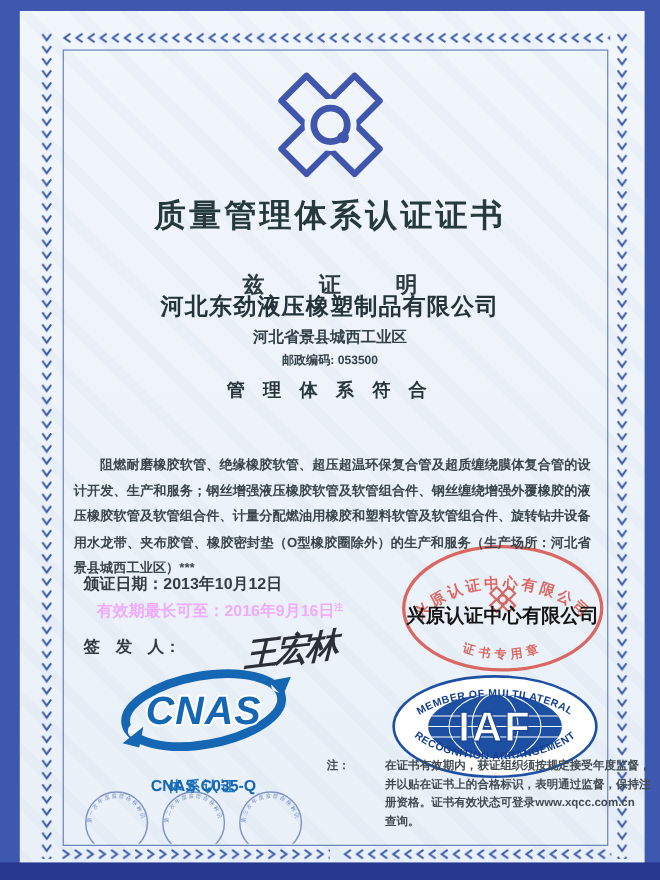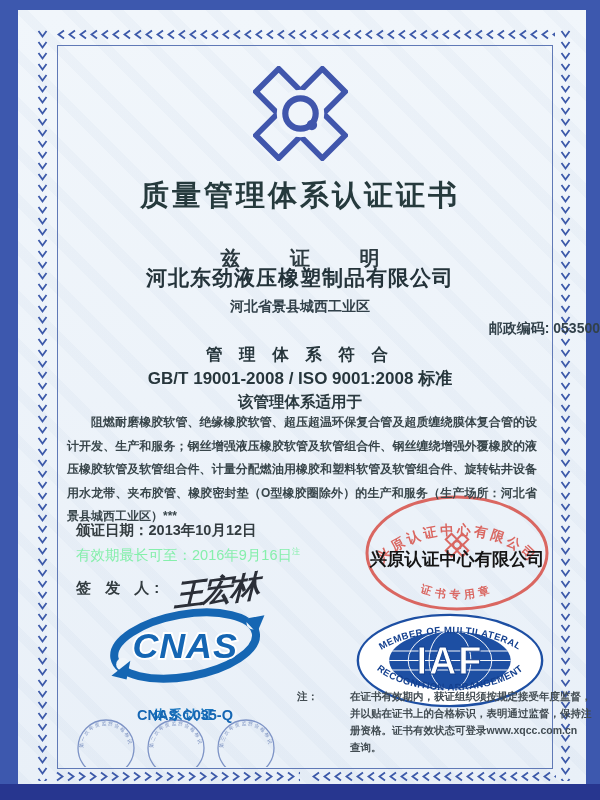--- a/index.html
+++ b/index.html
@@ -13,30 +13,30 @@
   .chev{position:absolute;z-index:1;}
   .rule{position:absolute;left:57px;top:45px;width:494px;height:722px;border:1px solid #6079b6;z-index:1;}
   .abs{position:absolute;z-index:3;}
   .ctr{left:0;width:600px;text-align:center;}
   .title{font-size:29px;font-weight:bold;letter-spacing:3px;color:#263a3d;}
   .reg{left:290px;width:270px;top:219px;text-align:center;font-size:13px;color:#3a3a3a;}
   .reg .val{font-family:"DejaVu Sans Mono","Liberation Mono",monospace;}
   .certify-heading{top:245px;font-size:20px;font-weight:bold;letter-spacing:22px;color:#2c3a40;text-indent:22px;}
   .company{top:264px;font-size:21px;font-weight:bold;color:#24333a;letter-spacing:1px;}
   .addr{top:298px;font-size:14px;font-weight:600;color:#32414a;}
-  .postal{top:320px;font-size:14px;font-weight:600;color:#32414a;text-align:right;}
+  .postal{top:320px;font-size:11px;font-weight:600;color:#32414a;}
   .sys-heading{top:344px;font-size:16.5px;font-weight:bold;letter-spacing:6px;color:#27363c;}
   .standard{top:367px;font-size:17px;font-weight:bold;color:#27363c;}
   .scope-heading{top:392px;font-size:15.5px;font-weight:bold;color:#2b3a40;}
   .scope{left:67px;width:470px;top:411px;font-size:12px;font-weight:600;color:#39464b;
          line-height:23.5px;text-align:justify;text-indent:2em;}
   .issue-line{left:76px;top:521px;font-size:14.5px;font-weight:600;color:#333c40;}
-  .valid-line{left:76px;top:546px;font-size:14.5px;font-weight:400;color:#86efac;}
+  .valid-line{left:88px;top:546px;font-size:14.5px;font-weight:700;color:#f0abfc;}
   .valid-line sup{font-size:8px;}
-  .sign-row{left:76px;top:571px;display:flex;align-items:flex-start;}
+  .sign-row{left:76px;top:571px;display:flex;align-items:flex-start;gap:48px;}
   .sign-label{font-size:15px;font-weight:600;letter-spacing:5px;color:#333c40;padding-top:8px;}
   .signature{font-size:30px;font-weight:bold;font-style:italic;color:#2b2f38;
              transform:rotate(-7deg) skewX(-8deg);margin-left:10px;letter-spacing:-2px;}
   .issuer-name{left:357px;width:200px;top:547px;text-align:center;font-size:17.5px;font-weight:bold;color:#141414;z-index:4;}
   .issuer-addr{left:345px;width:220px;top:597px;text-align:center;font-size:8.5px;color:#4a4a55;z-index:4;}
   .cnas-cap1{left:100px;width:170px;top:691px;text-align:center;font-size:13px;font-weight:bold;
              letter-spacing:3px;color:#1e78c0;margin-top:15px;}
   .cnas-cap2{left:100px;width:170px;top:707px;text-align:center;font-size:14.5px;font-weight:bold;color:#1566b3;}
   .note{left:297px;top:688px;width:262px;display:flex;z-index:3;}
   .note-label{font-size:10.5px;font-weight:bold;color:#424c52;line-height:17px;flex:0 0 auto;}
@@ -116,22 +116,20 @@
 
   <div class="abs ctr certify-heading">兹 证 明</div>
   <div class="abs ctr company">河北东劲液压橡塑制品有限公司</div>
   <div class="abs ctr addr">河北省景县城西工业区</div>
   <div class="abs ctr postal">
     <span>邮政编码:</span>
     <span>053500</span>
   </div>
 
   <div class="abs ctr sys-heading">管 理 体 系 符 合</div>
-  <div class="abs ctr standard">GB/T 19001-2008 / ISO 9001:2008 标准</div>
-  <div class="abs ctr scope-heading">该管理体系适用于</div>
   <div class="abs scope">阻燃耐磨橡胶软管、绝缘橡胶软管、超压超温环保复合管及超质缠绕膜体复合管的设计开发、生产和服务；钢丝增强液压橡胶软管及软管组合件、钢丝缠绕增强外覆橡胶的液压橡胶软管及软管组合件、计量分配燃油用橡胶和塑料软管及软管组合件、旋转钻井设备用水龙带、夹布胶管、橡胶密封垫（O型橡胶圈除外）的生产和服务（生产场所：河北省景县城西工业区）***</div>
 
   <div class="abs issue-line">
     <span>颁证日期：</span><span>2013年10月12日</span>
   </div>
   <div class="abs valid-line">
     <span>有效期最长可至：</span><span>2016年9月16日</span><sup>注</sup>
   </div>
   <div class="abs sign-row">
     <span class="sign-label">签 发 人:</span>

